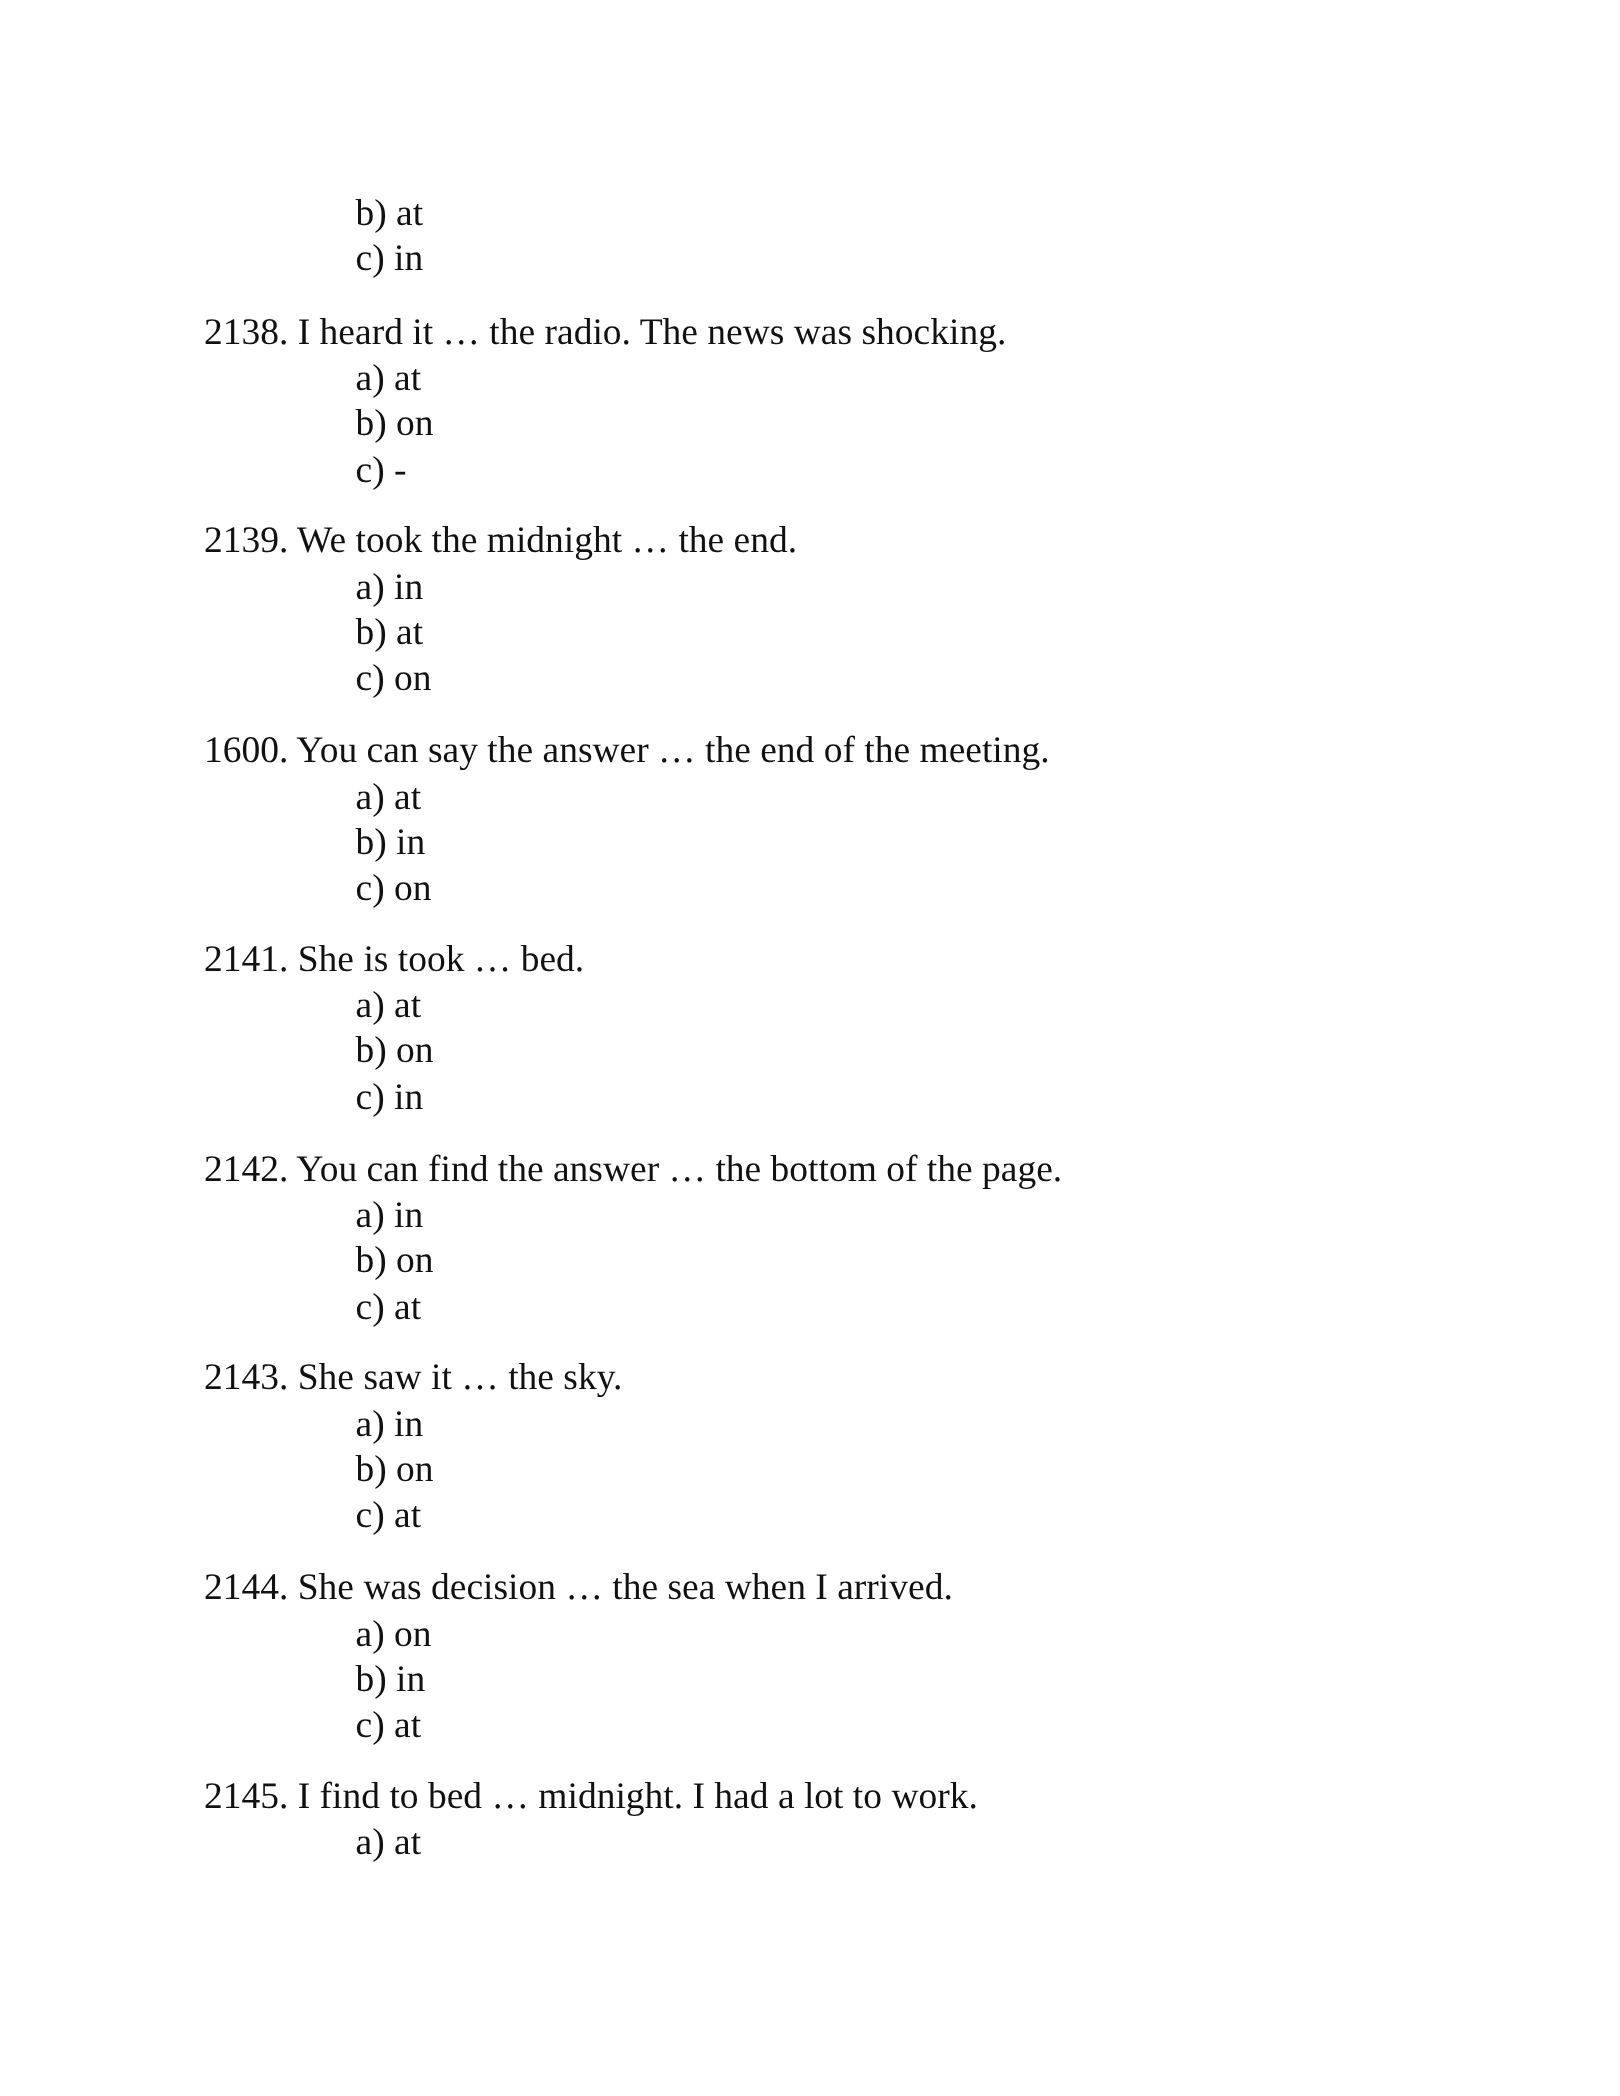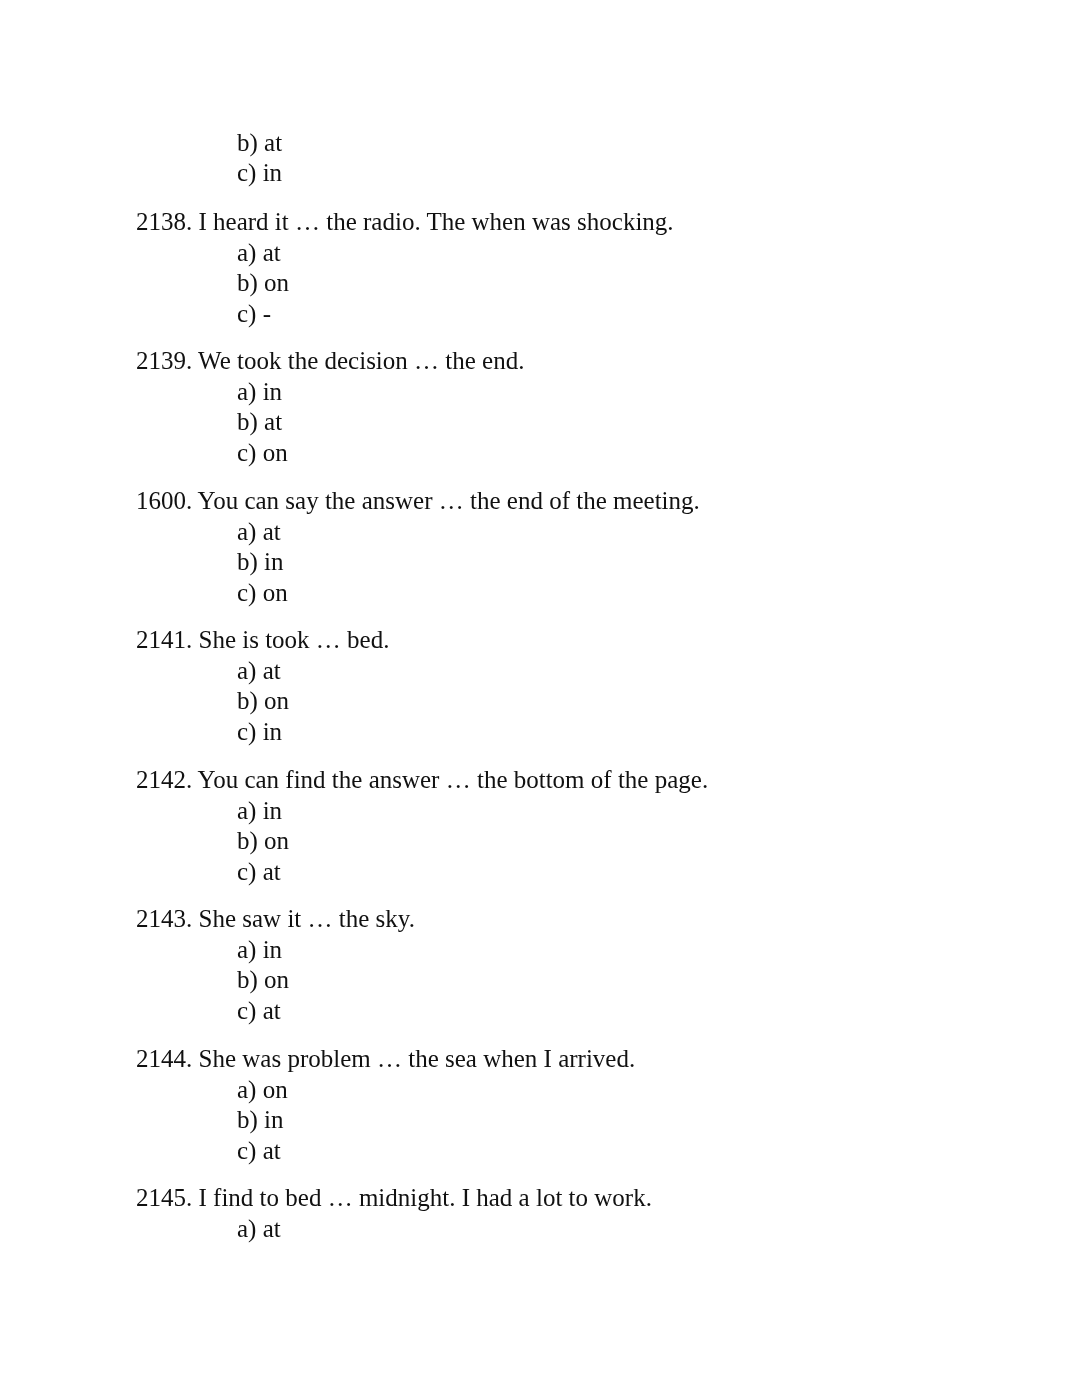--- a/index.html
+++ b/index.html
@@ -34,26 +34,26 @@
     .opt { left: 237px; }
   </style>
 </head>
 <body>
 
 <div class="page">
 
   <div class="line opt" style="top:128px"><span>b)</span> <span>at</span></div>
   <div class="line opt" style="top:158px"><span>c)</span> <span>in</span></div>
 
-  <div class="line q" style="top:207px"><span>2138.</span> <span>I heard it … the radio. The when was shocking.</span></div>
+  <div class="line q" style="top:207px"><span>2138.</span> <span>I heard it … the radio. The news was shocking.</span></div>
   <div class="line opt" style="top:238px"><span>a)</span> <span>at</span></div>
   <div class="line opt" style="top:268px"><span>b)</span> <span>on</span></div>
   <div class="line opt" style="top:299px"><span>c)</span> <span>-</span></div>
 
-  <div class="line q" style="top:346px"><span>2139.</span> <span>We took the decision … the end.</span></div>
+  <div class="line q" style="top:346px"><span>2139.</span> <span>We took the midnight … the end.</span></div>
   <div class="line opt" style="top:377px"><span>a)</span> <span>in</span></div>
   <div class="line opt" style="top:407px"><span>b)</span> <span>at</span></div>
   <div class="line opt" style="top:438px"><span>c)</span> <span>on</span></div>
 
   <div class="line q" style="top:486px"><span>1600.</span> <span>You can say the answer … the end of the meeting.</span></div>
   <div class="line opt" style="top:517px"><span>a)</span> <span>at</span></div>
   <div class="line opt" style="top:547px"><span>b)</span> <span>in</span></div>
   <div class="line opt" style="top:578px"><span>c)</span> <span>on</span></div>
 
   <div class="line q" style="top:625px"><span>2141.</span> <span>She is took … bed.</span></div>
@@ -64,21 +64,21 @@
   <div class="line q" style="top:765px"><span>2142.</span> <span>You can find the answer … the bottom of the page.</span></div>
   <div class="line opt" style="top:796px"><span>a)</span> <span>in</span></div>
   <div class="line opt" style="top:826px"><span>b)</span> <span>on</span></div>
   <div class="line opt" style="top:857px"><span>c)</span> <span>at</span></div>
 
   <div class="line q" style="top:904px"><span>2143.</span> <span>She saw it … the sky.</span></div>
   <div class="line opt" style="top:935px"><span>a)</span> <span>in</span></div>
   <div class="line opt" style="top:965px"><span>b)</span> <span>on</span></div>
   <div class="line opt" style="top:996px"><span>c)</span> <span>at</span></div>
 
-  <div class="line q" style="top:1044px"><span>2144.</span> <span>She was problem … the sea when I arrived.</span></div>
+  <div class="line q" style="top:1044px"><span>2144.</span> <span>She was decision … the sea when I arrived.</span></div>
   <div class="line opt" style="top:1075px"><span>a)</span> <span>on</span></div>
   <div class="line opt" style="top:1105px"><span>b)</span> <span>in</span></div>
   <div class="line opt" style="top:1136px"><span>c)</span> <span>at</span></div>
 
   <div class="line q" style="top:1183px"><span>2145.</span> <span>I find to bed … midnight. I had a lot to work.</span></div>
   <div class="line opt" style="top:1214px"><span>a)</span> <span>at</span></div>
 
 </div>
 
 </body></html>

